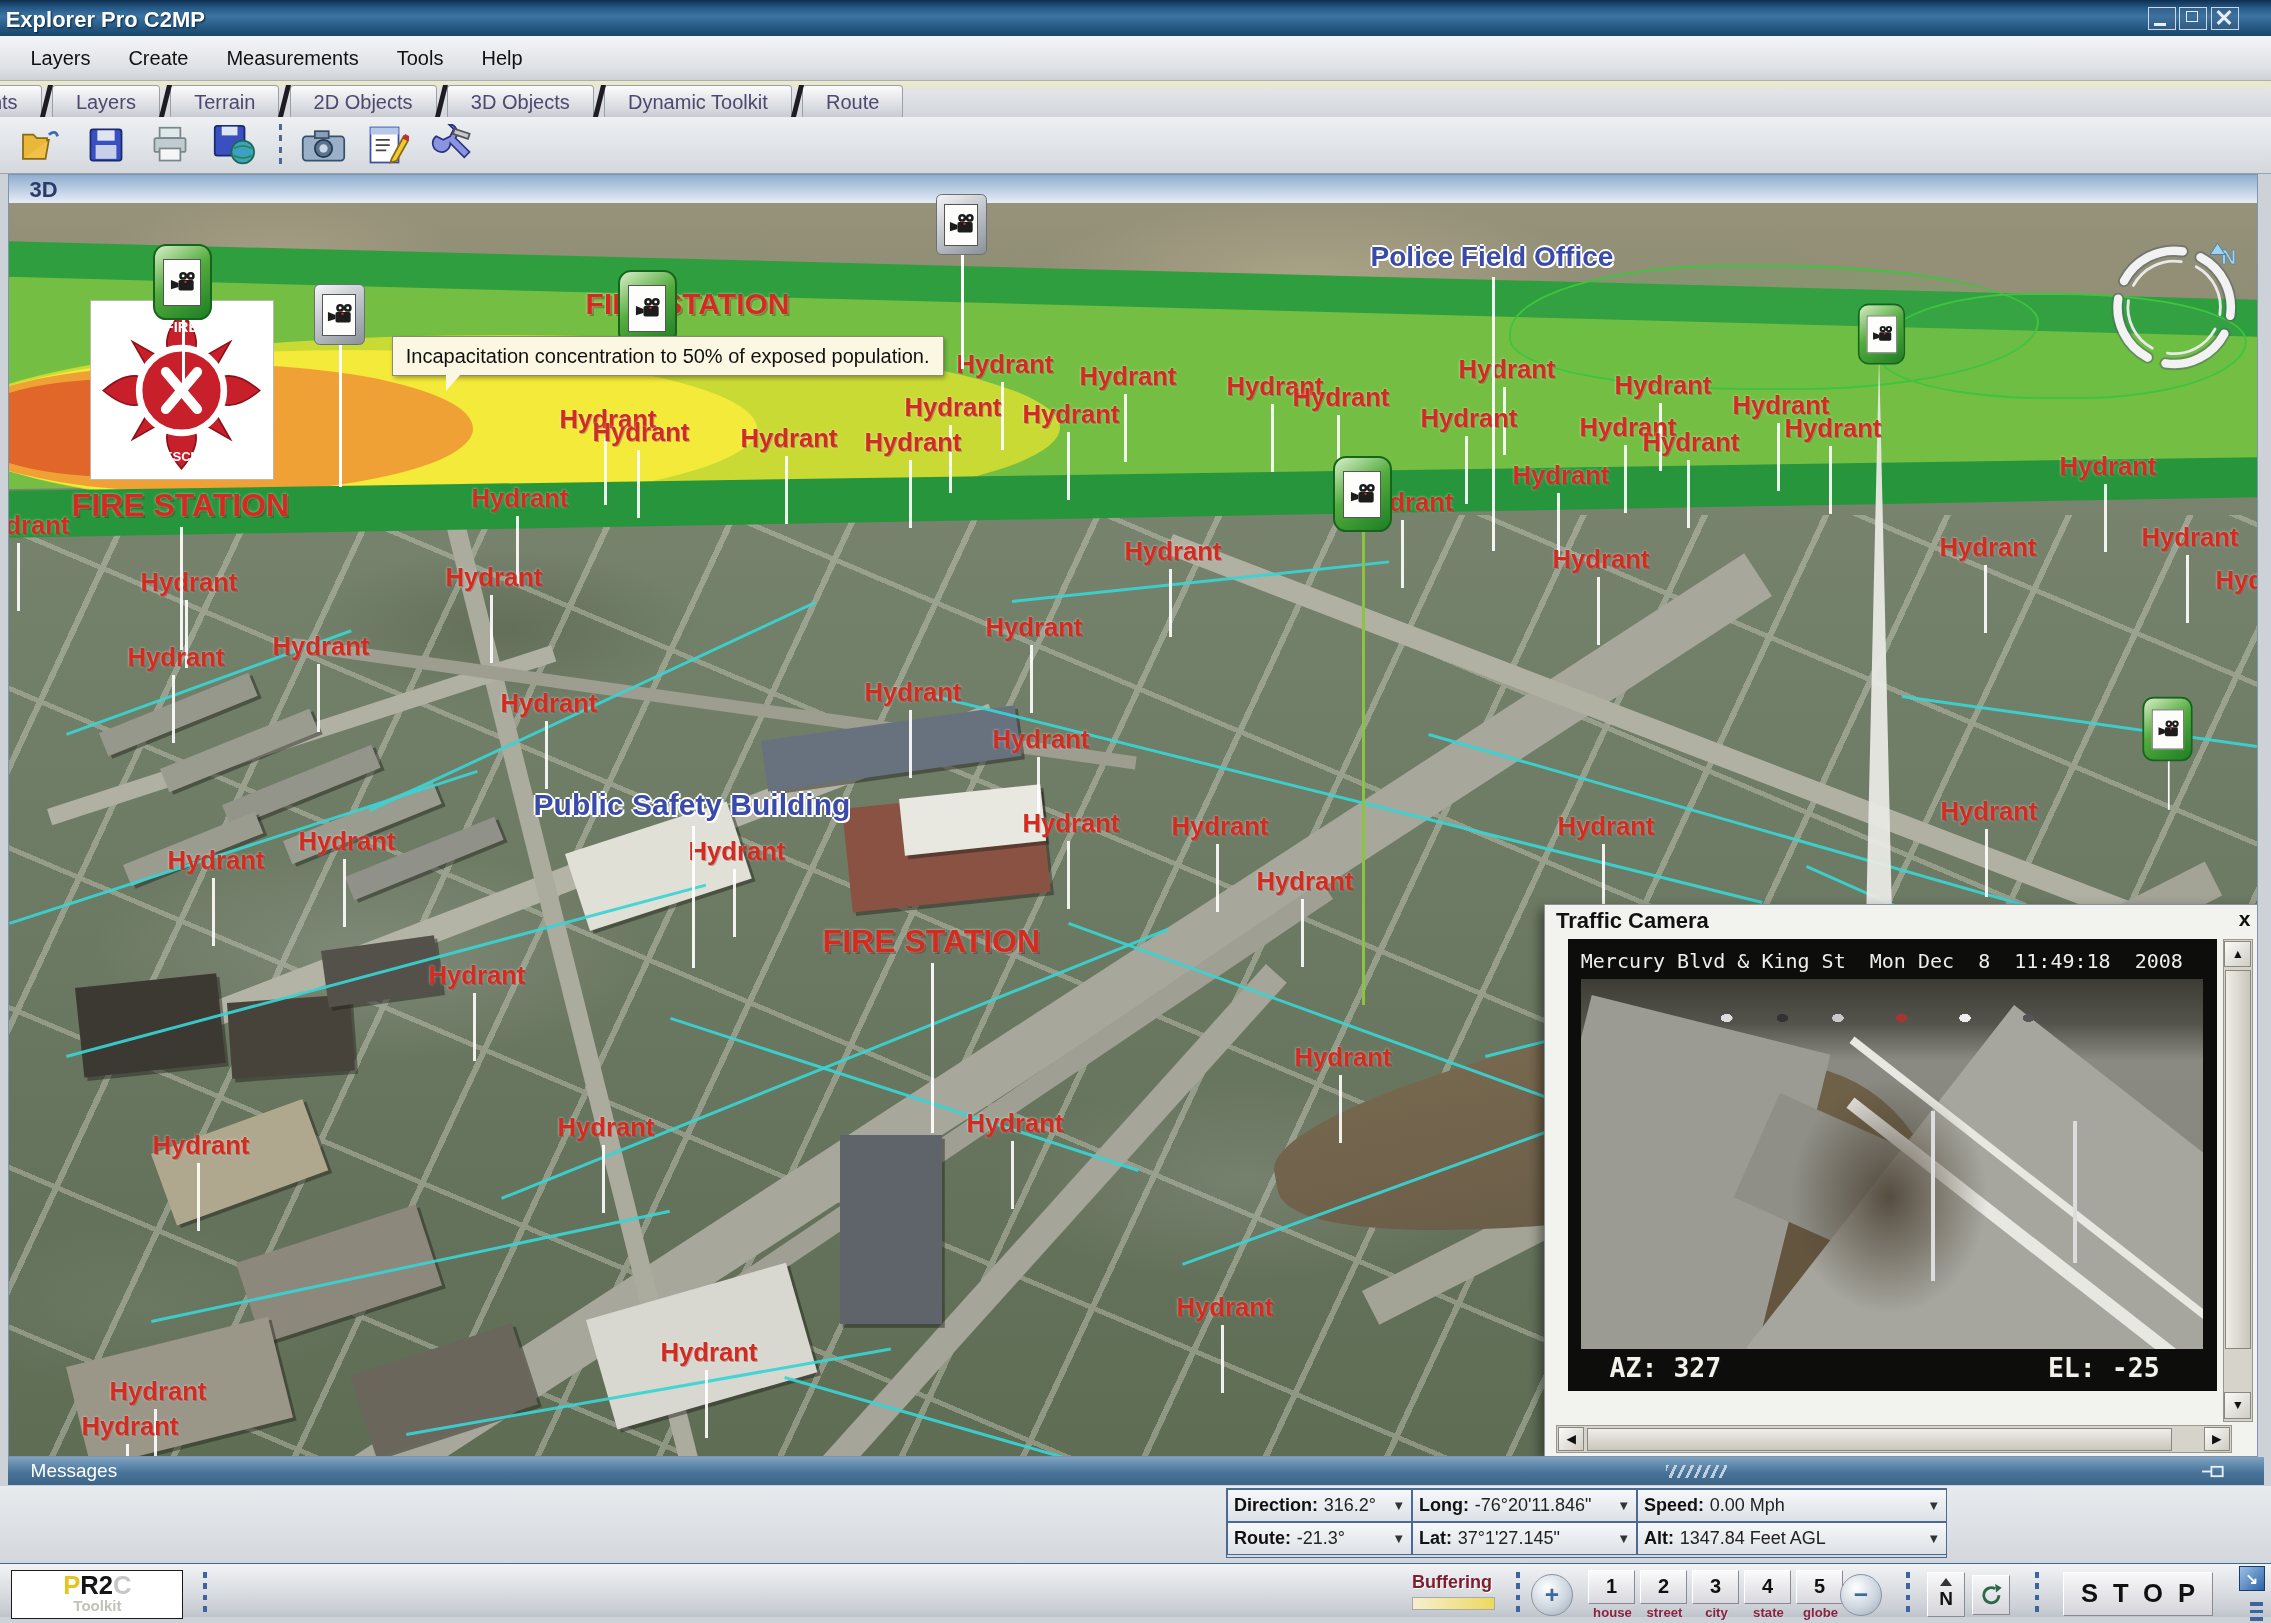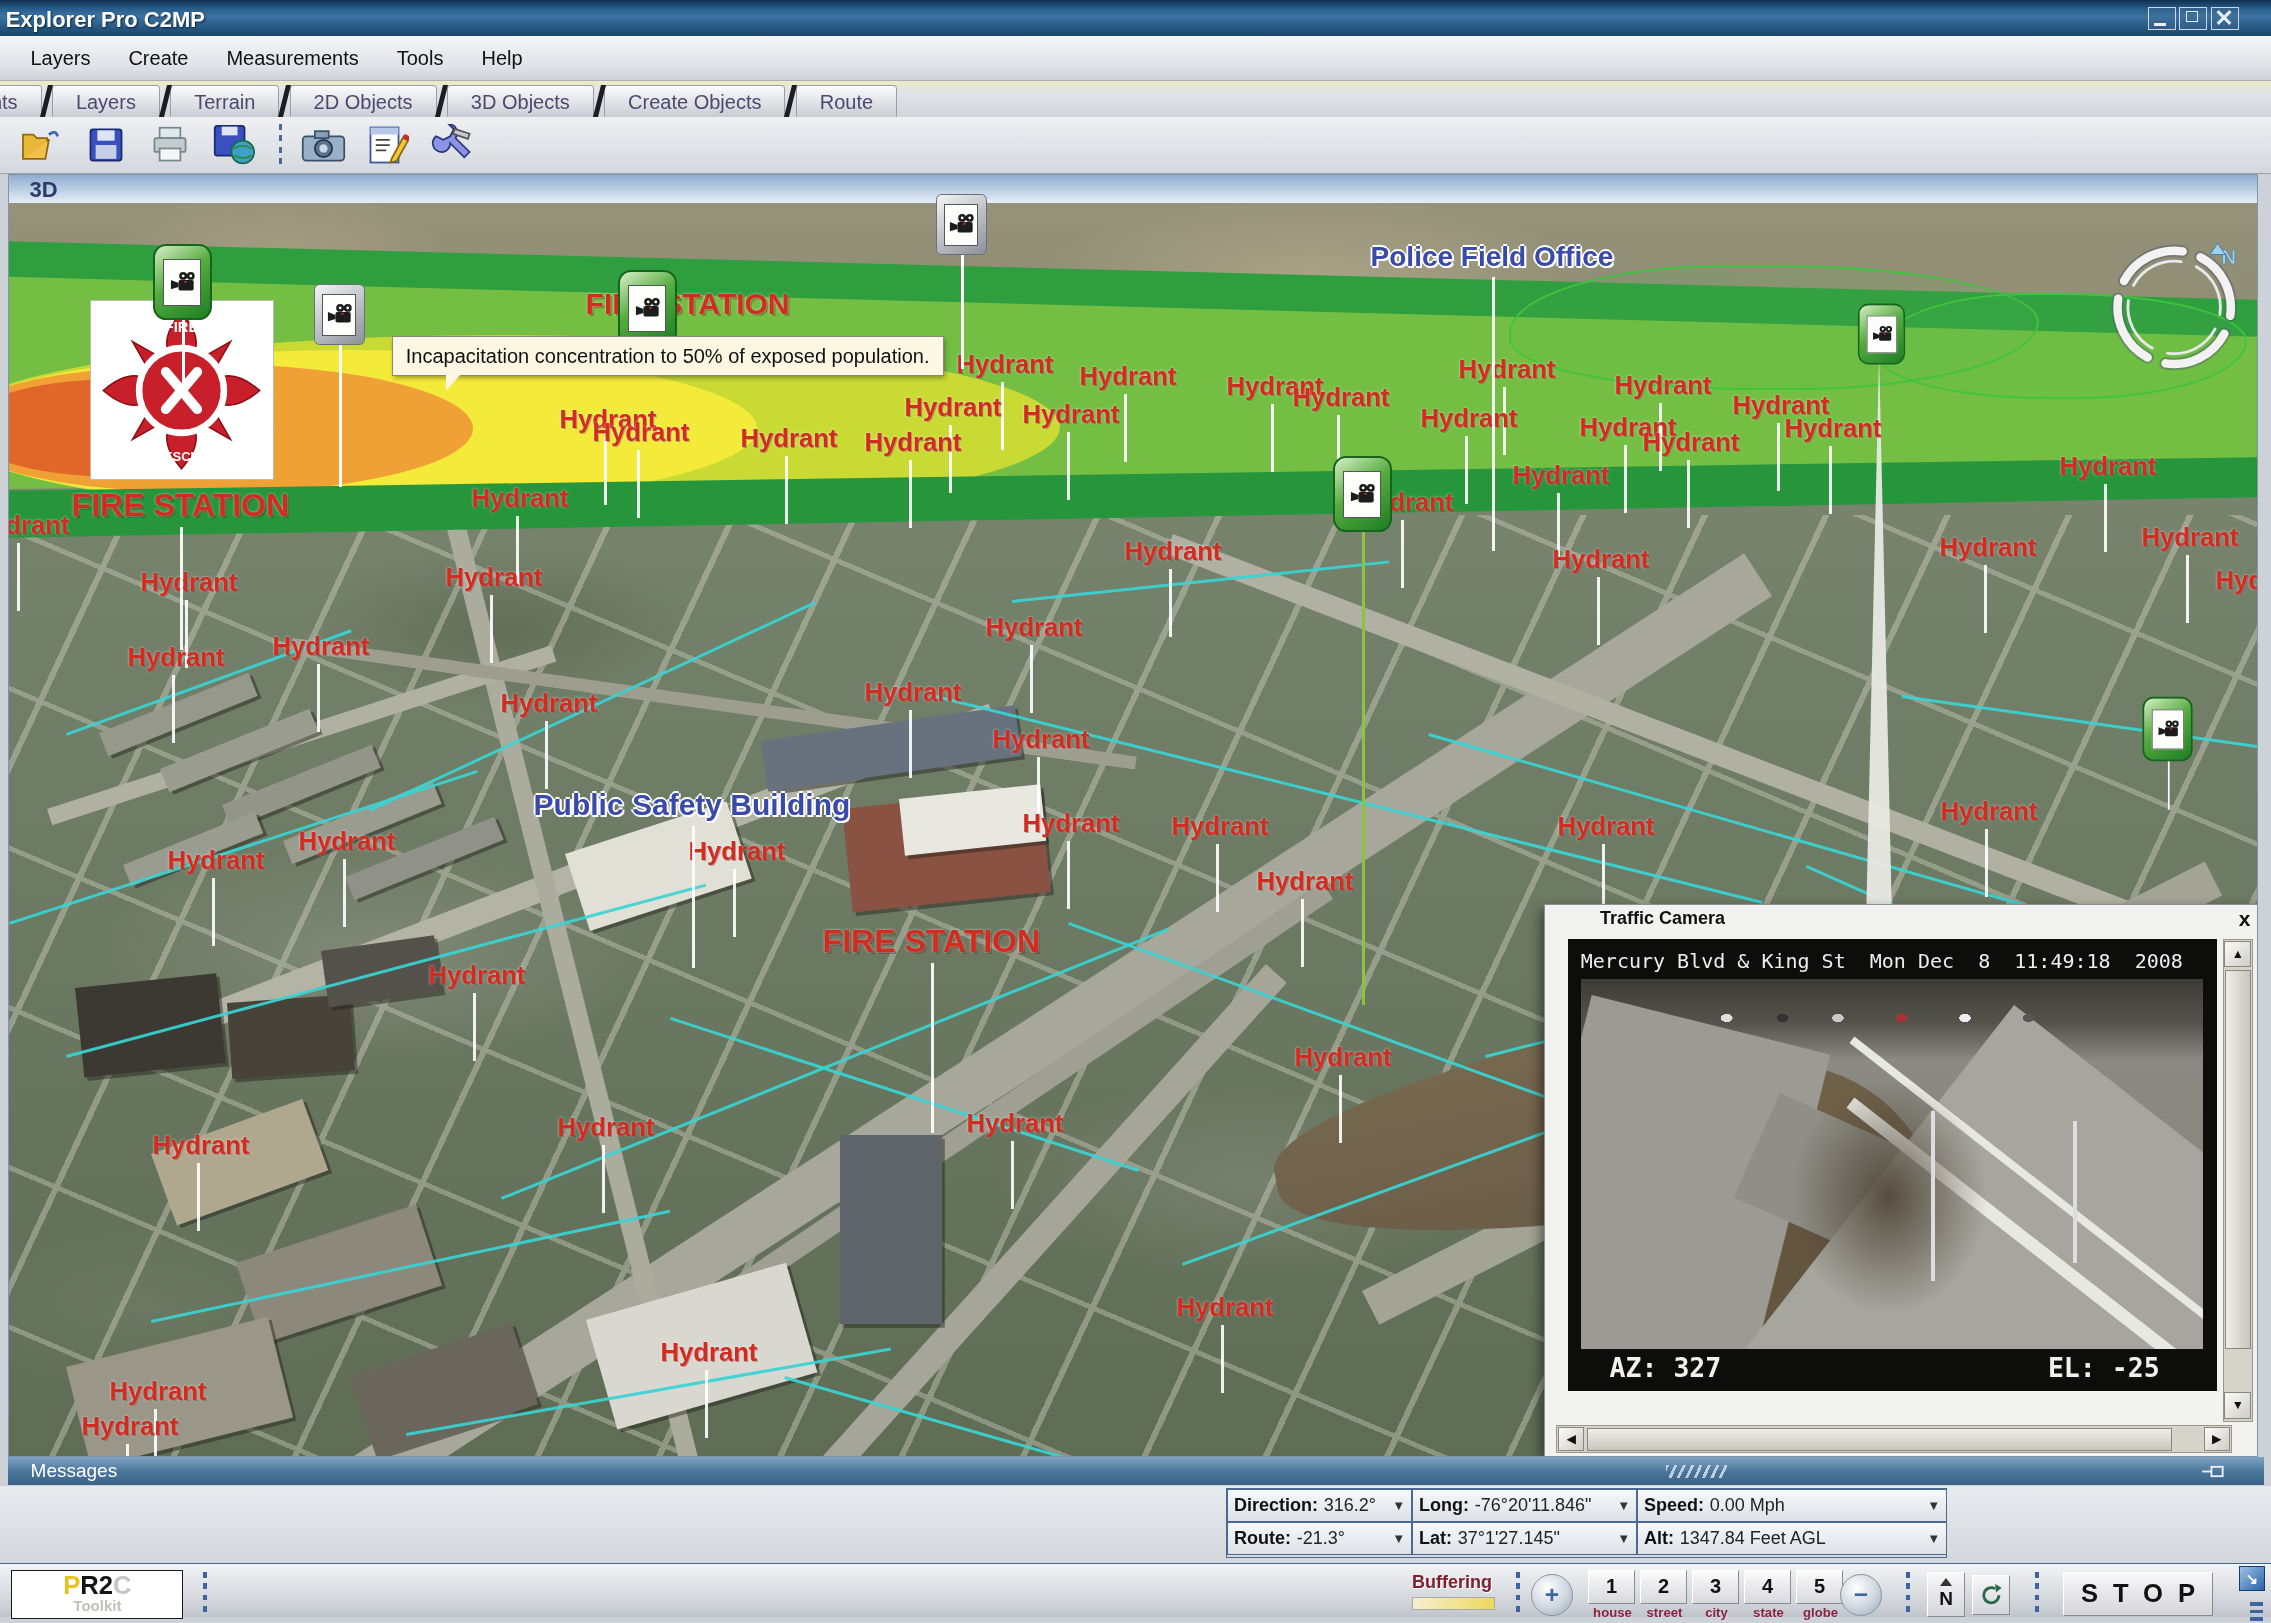--- a/index.html
+++ b/index.html
@@ -103,21 +103,21 @@
   
   #tooltip{position:absolute;left:383px;top:161px;z-index:55;background:#fcf7e3;
     border:0.9px solid #8a8a7a;padding:7.6px 13.2px;font-size:20px;color:#111;box-shadow:1.9px 2.8px 4.7px rgba(0,0,0,.35);}
   #tooltip::after{content:"";position:absolute;left:53px;bottom:-16px;width:0;height:0;
     border-top:17px solid #fcf7e3;border-right:15px solid transparent;}
   
   #compass{position:absolute;left:2097px;top:55px;z-index:50;}
   
   #popup{position:absolute;left:1535px;top:729px;width:721px;height:553px;z-index:60;
     background:#f2f2ee;border:1.9px solid #8a9098;box-shadow:-3.8px 4.7px 11.4px rgba(0,0,0,.45);}
-  #popup-title{position:absolute;left:11.4px;top:2.8px;font-size:18px;font-weight:bold;color:#111;margin-left:44px;}
+  #popup-title{position:absolute;left:11.4px;top:2.8px;font-size:22px;font-weight:bold;color:#111;}
   #popup-close{position:absolute;right:13.2px;top:1.9px;font-size:21px;font-weight:bold;color:#111;}
   #video{position:absolute;left:23px;top:34px;width:649px;height:452px;background:#0d0d0b;}
   #vid-head{position:absolute;left:13.2px;top:9.5px;color:#eee;font-size:20px;
     font-family:"DejaVu Sans Mono",monospace;white-space:pre;}
   #scene{position:absolute;left:13.2px;top:40px;right:13.2px;bottom:42px;overflow:hidden;
     background:linear-gradient(180deg,#3c3c36 0%,#55544c 12%,#8a8a82 22%,#85837a 100%);}
   #scene .g1{position:absolute;left:-38px;top:85px;width:397px;height:397px;background:#6f6148;
     border-radius:40%;}
   #scene .g2{position:absolute;left:38px;bottom:-57px;width:530px;height:246px;background:#63553e;border-radius:45%;}
   #scene .rd1{position:absolute;left:-57px;top:38px;width:246px;height:530px;background:#9b9b93;transform:rotate(14deg);}
@@ -237,21 +237,21 @@
       <div class="tab">ements</div>
       <div class="tabsep"></div>
       <div class="tab">Layers</div>
       <div class="tabsep"></div>
       <div class="tab">Terrain</div>
       <div class="tabsep"></div>
       <div class="tab">2D Objects</div>
       <div class="tabsep"></div>
       <div class="tab">3D Objects</div>
       <div class="tabsep"></div>
-      <div class="tab">Create Objects</div>
+      <div class="tab">Dynamic Toolkit</div>
       <div class="tabsep"></div>
       <div class="tab">Route</div>
     </div>
   </div>
 
 <div id="toolbar">
   <div class="tbtn">
     <svg width="42" height="38" viewBox="0 0 24 22">
         <path d="M1 19 L3 8 h13 l-2 11 z" fill="#f0c04a" stroke="#8a6a10"></path>
         <path d="M1 19 L1 5 h6 l2 2 h6 v2" fill="#e8b838" stroke="#8a6a10"></path>

